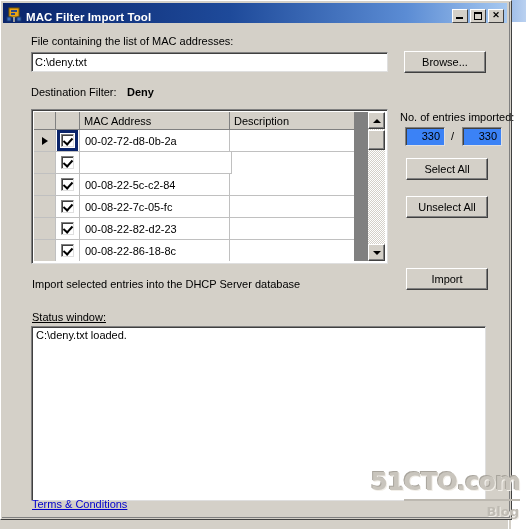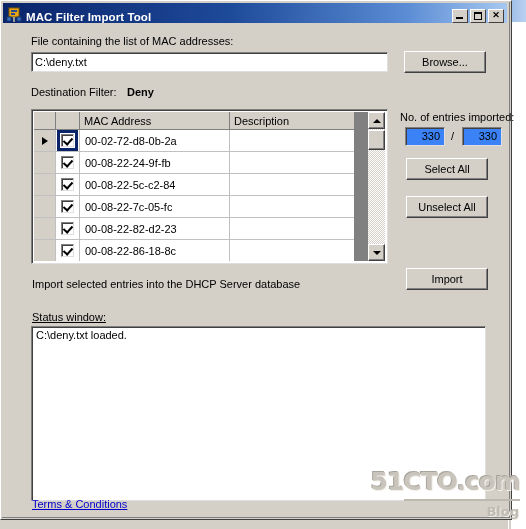--- a/index.html
+++ b/index.html
@@ -500,21 +500,20 @@
                   <span class="chk chk-sel"></span>
                 </div>
                 <div class="cell c-mac">00-02-72-d8-0b-2a</div>
                 <div class="cell c-desc"></div>
               </div>
               <div class="grid-row">
                 <div class="cell c-ind"></div>
                 <div class="cell c-chk">
                   <span class="chk"></span>
                 </div>
-                <div class="cell c-mac">00-08-22-24-9f-fb</div>
                 <div class="cell c-desc"></div>
               </div>
               <div class="grid-row">
                 <div class="cell c-ind"></div>
                 <div class="cell c-chk">
                   <span class="chk"></span>
                 </div>
                 <div class="cell c-mac">00-08-22-5c-c2-84</div>
                 <div class="cell c-desc"></div>
               </div>

